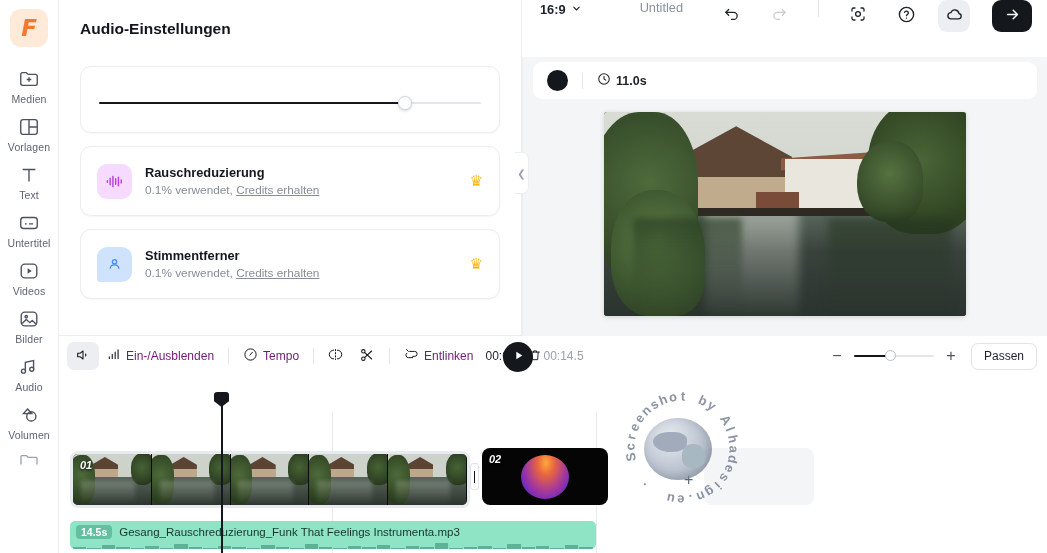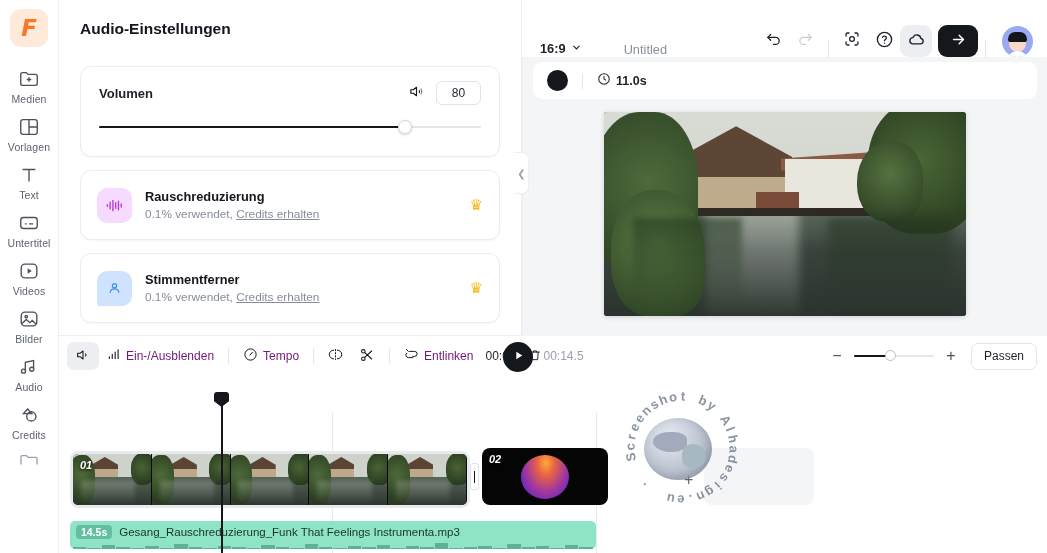--- a/index.html
+++ b/index.html
@@ -82,21 +82,21 @@
   .collapse-handle {
     position: absolute; left: 515px; top: 152px; width: 14px; height: 42px;
     background: #fff; border: 1px solid #eceef1; border-left: none;
     border-radius: 0 7px 7px 0; display: flex; align-items: center; justify-content: center;
     font-size: 10px; color: #9aa1ac; cursor: pointer; z-index: 5;
   }
 
   
   .topbar {
     position: absolute; left: 522px; top: 0; width: 525px; height: 57px;
-    background: #fff; display: flex; align-items: flex-end; padding: 0 14px 0 18px; gap: 0;
+    background: #fff; display: flex; align-items: flex-start; padding: 0 14px 0 18px; gap: 16px;
   }
   .ratio { display: flex; align-items: center; gap: 5px; cursor: pointer; }
   .ratio-txt { font-size: 12.8px; font-weight: 700; color: #1d2129; }
   .proj-name { font-size: 12.8px; color: #8a919c; margin-left: 42px; cursor: pointer; }
   .tb-spacer { flex: 1; }
   .tb-btn {
     width: 32px; height: 32px; border-radius: 9px; display: flex; align-items: center;
     justify-content: center; cursor: pointer; color: #1d2129; flex: none;
   }
   .tb-btn.disabled { color: #c7ccd3; cursor: default; }
@@ -353,46 +353,37 @@
         <span class="rail-lbl">Audio</span>
       </div>
 
       <div class="rail-item">
         <span>
             <svg width="22" height="22" viewBox="0 0 24 24" fill="none" stroke="#4b525c" stroke-width="1.5">
               <circle cx="14.5" cy="13.5" r="5"></circle>
               <path d="M10.5 5.5l4.5 5h-9z"></path>
             </svg>
           </span>
-        <span class="rail-lbl">Credits</span>
+        <span class="rail-lbl">Volumen</span>
       </div>
 
       <div class="rail-item">
         <span>
             <svg width="22" height="16" viewBox="0 0 24 18" fill="none" stroke="#9aa1ac" stroke-width="1.5">
               <path d="M3 14V5a1 1 0 0 1 1-1h5l2 2h9a1 1 0 0 1 1 1v7"></path>
             </svg>
           </span>
       </div>
     </div>
   </div>
 
   <div class="panel">
     <div class="panel-title">Audio-Einstellungen</div>
 
     <div class="card volume">
-      <div class="vol-row">
-        <span class="vol-label">Volumen</span>
-        <span><svg width="17" height="17" viewBox="0 0 24 24" fill="none" stroke="#14171c" stroke-width="1.6">
-              <path d="M4 9.5h3.5L12 6v12l-4.5-3.5H4z" stroke-linejoin="round"></path>
-              <path d="M15.5 10c.9.9.9 3.1 0 4"></path>
-              <path d="M18 8c1.8 1.8 1.8 6.2 0 8" opacity=".55"></path>
-            </svg></span>
-        <span class="vol-num">80</span>
-      </div>
       <div class="slider">
         <div class="slider-rail"></div>
         <div class="slider-fill"></div>
         <div class="slider-knob"></div>
       </div>
     </div>
 
     <div class="card feature">
       <div class="feat-icon noise">
         <svg width="19" height="15" viewBox="0 0 24 18" stroke="#b93fd6" stroke-width="1.8" stroke-linecap="round">

